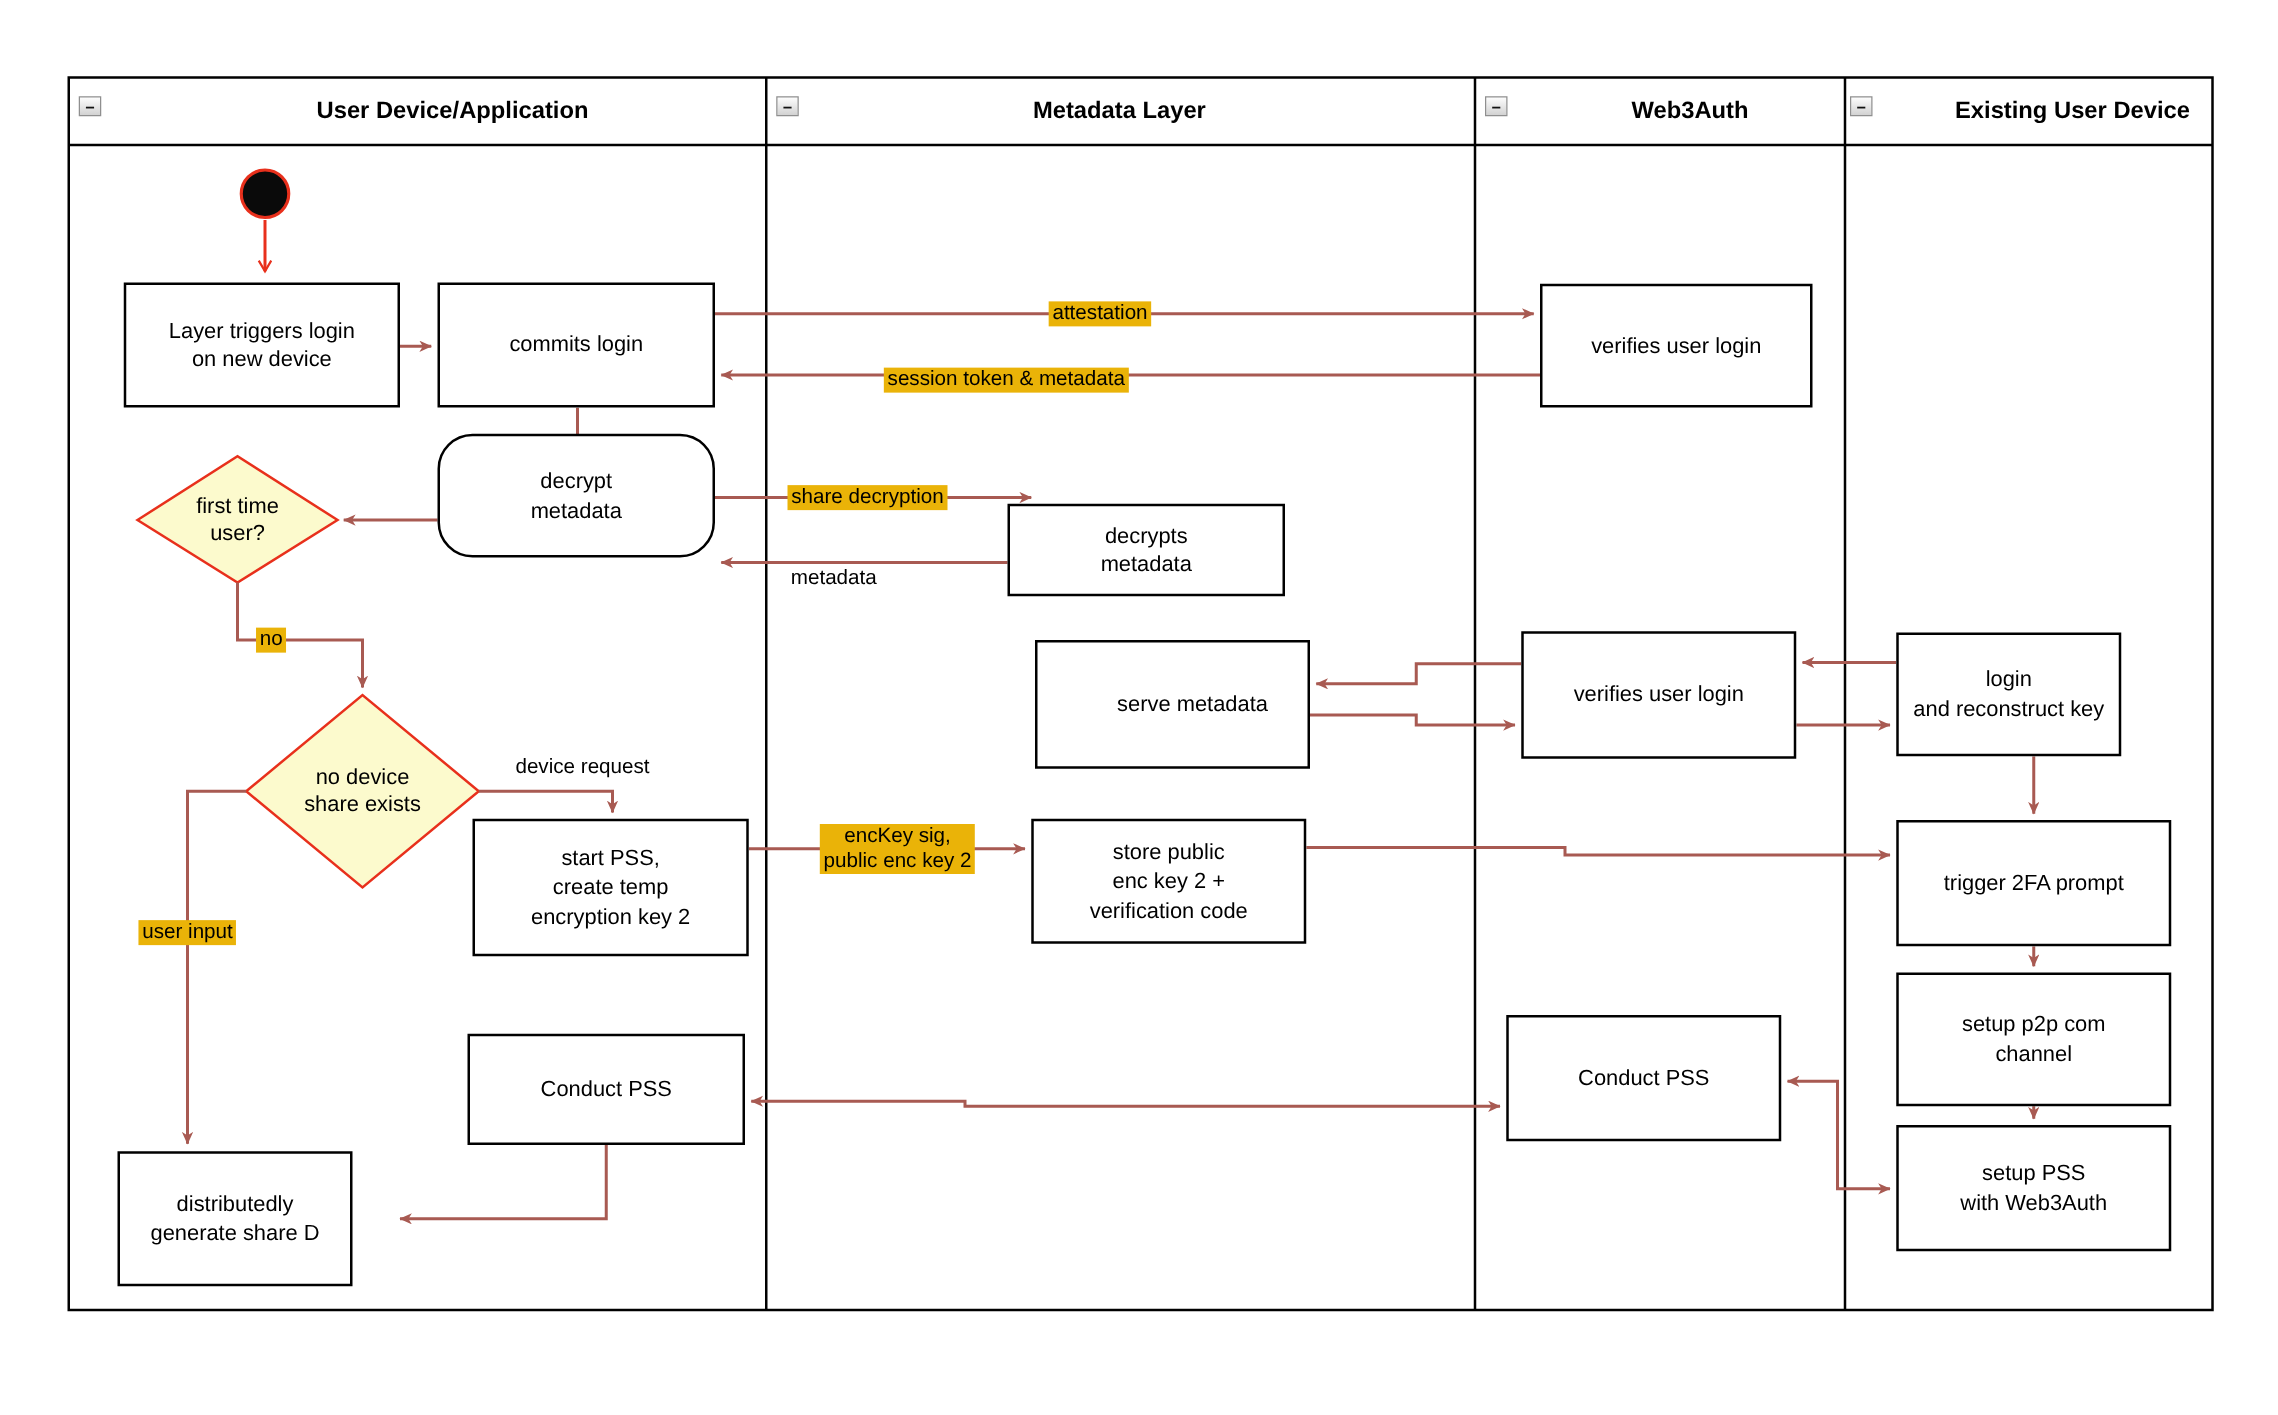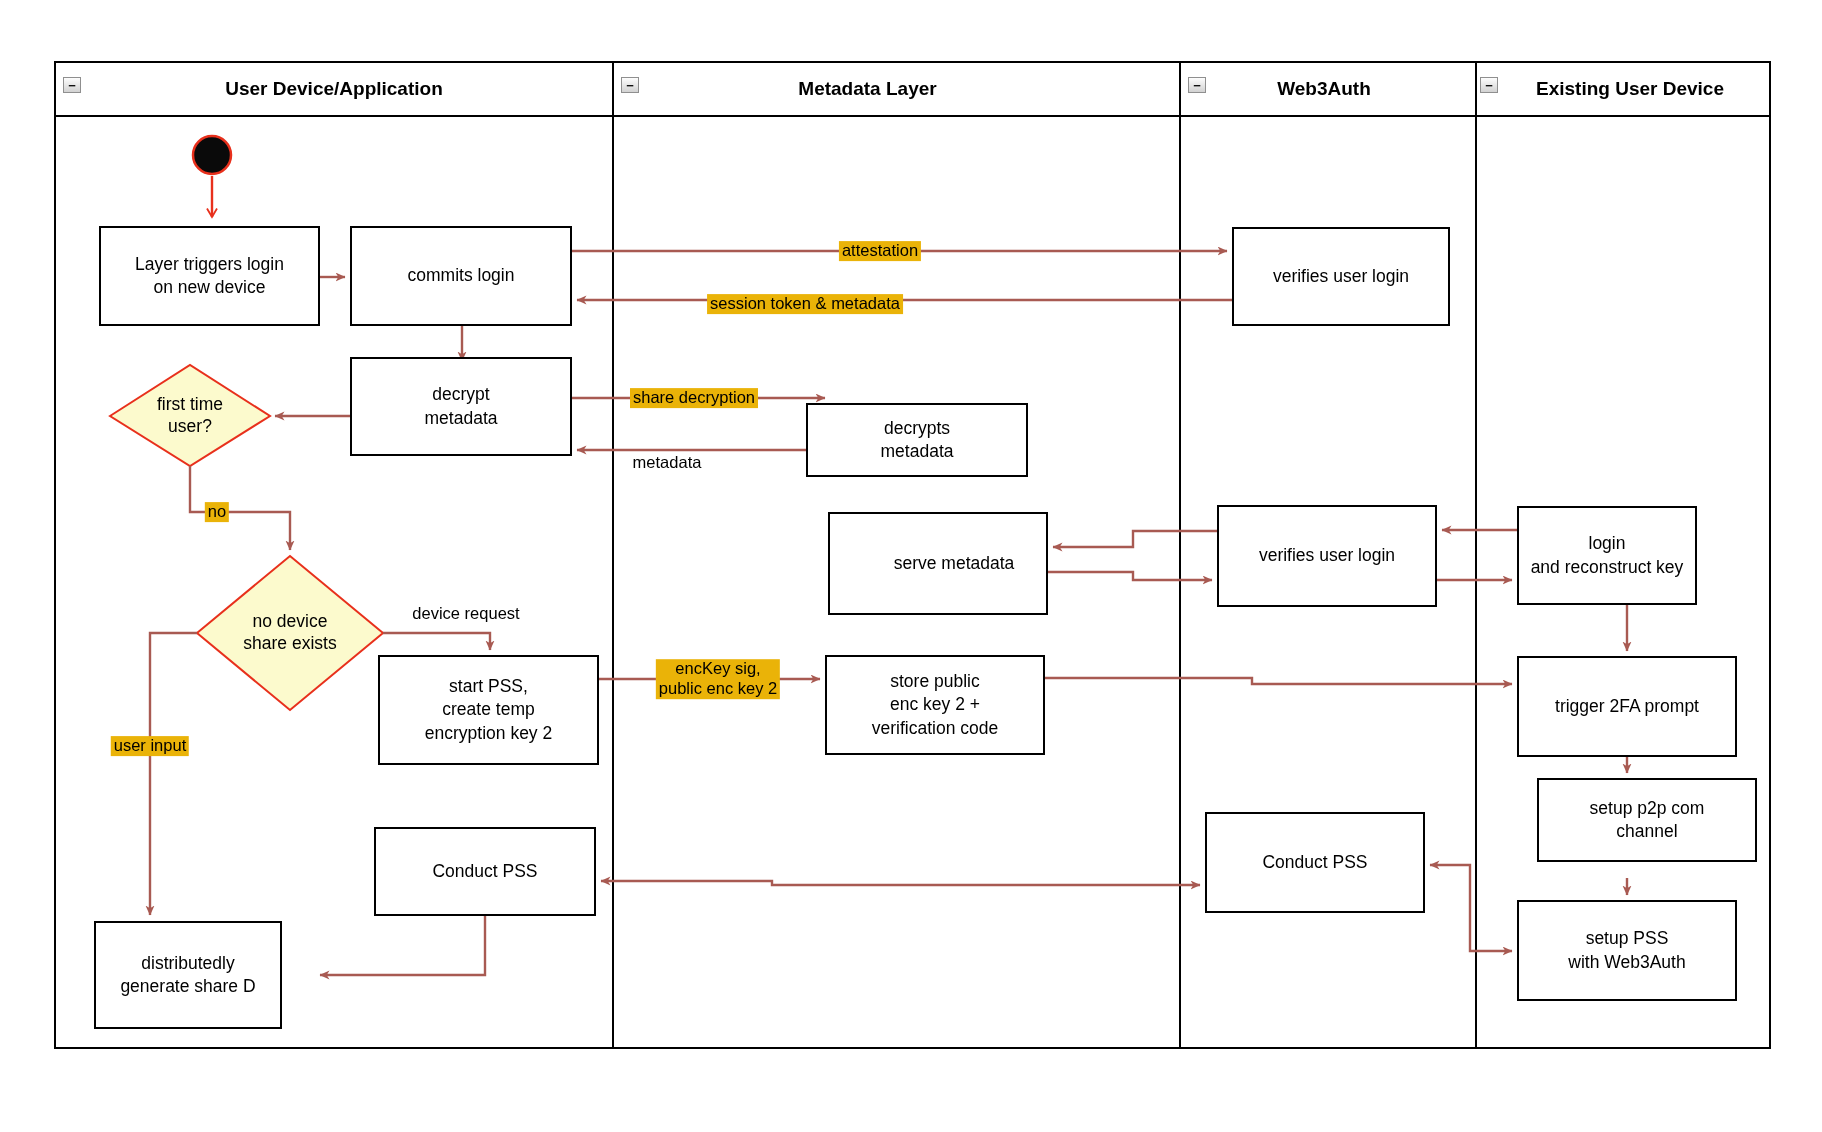--- a/index.html
+++ b/index.html
@@ -12,21 +12,21 @@
     position:absolute;box-sizing:border-box;border:2px solid #000;background:#fff;
     display:flex;align-items:center;justify-content:center;text-align:center;
     font-size:17.5px;line-height:1.32;white-space:pre-line;
   }
   .diamond-label{
     position:absolute;display:flex;align-items:center;justify-content:center;text-align:center;
     font-size:17.5px;line-height:1.25;white-space:pre-line;background:transparent;border:none;
   }
   .lane-title{
     position:absolute;top:62px;height:54px;display:flex;align-items:center;justify-content:center;
-    font-weight:bold;font-size:19px;
+    font-weight:bold;font-size:19px;padding-left:28px;
   }
   .collapse{
     position:absolute;width:18px;height:16px;box-sizing:border-box;
     border:1px solid #8f8f8f;background:linear-gradient(#fdfdfd,#d2d2d2);
     display:flex;align-items:center;justify-content:center;
     font-size:13px;font-weight:bold;line-height:1;color:#111;
   }
   .lbl{
     position:absolute;transform:translate(-50%,-50%);font-size:16.5px;line-height:1.2;
     text-align:center;white-space:pre-line;
@@ -97,21 +97,21 @@
   <div class="lane-title" style="left:1490px;width:280px;">Existing User Device</div>
 
   <div class="collapse" style="left:63px;top:77px;">−</div>
   <div class="collapse" style="left:621px;top:77px;">−</div>
   <div class="collapse" style="left:1188px;top:77px;">−</div>
   <div class="collapse" style="left:1480px;top:77px;">−</div>
 
   <div class="node" style="left:99px;top:226px;width:221px;height:100px;">Layer triggers login
 on new device</div>
   <div class="node" style="left:350px;top:226px;width:222px;height:100px;">commits login</div>
-  <div class="node" style="left:350px;top:357px;width:222px;height:99px;">decrypt
+  <div class="node" style="left:350px;top:347px;width:222px;height:99px;border-radius:28px;">decrypt
 metadata</div>
   <div class="diamond-label" style="left:120px;top:386px;width:140px;height:60px;">first time
 user?</div>
   <div class="diamond-label" style="left:200px;top:603px;width:180px;height:60px;">no device
 share exists</div>
   <div class="node" style="left:378px;top:655px;width:221px;height:110px;">start PSS,
 create temp
 encryption key 2</div>
   <div class="node" style="left:374px;top:827px;width:222px;height:89px;">Conduct PSS</div>
   <div class="node" style="left:94px;top:921px;width:188px;height:108px;">distributedly
@@ -124,21 +124,21 @@
 enc key 2 +
 verification code</div>
 
   <div class="node" style="left:1232px;top:227px;width:218px;height:99px;">verifies user login</div>
   <div class="node" style="left:1217px;top:505px;width:220px;height:102px;">verifies user login</div>
   <div class="node" style="left:1205px;top:812px;width:220px;height:101px;">Conduct PSS</div>
 
   <div class="node" style="left:1517px;top:506px;width:180px;height:99px;">login
 and reconstruct key</div>
   <div class="node" style="left:1517px;top:656px;width:220px;height:101px;">trigger 2FA prompt</div>
-  <div class="node" style="left:1517px;top:778px;width:220px;height:84px;margin-left:20px;">setup p2p com
+  <div class="node" style="left:1517px;top:778px;width:220px;height:107px;">setup p2p com
 channel</div>
   <div class="node" style="left:1517px;top:900px;width:220px;height:101px;">setup PSS
 with Web3Auth</div>
 
   <div class="lbl bg" style="left:880px;top:251px;">attestation</div>
   <div class="lbl bg" style="left:805px;top:304px;">session token &amp; metadata</div>
   <div class="lbl bg" style="left:694px;top:398px;">share decryption</div>
   <div class="lbl" style="left:667px;top:463px;">metadata</div>
   <div class="lbl bg" style="left:217px;top:512px;">no</div>
   <div class="lbl" style="left:466px;top:614px;">device request</div>

